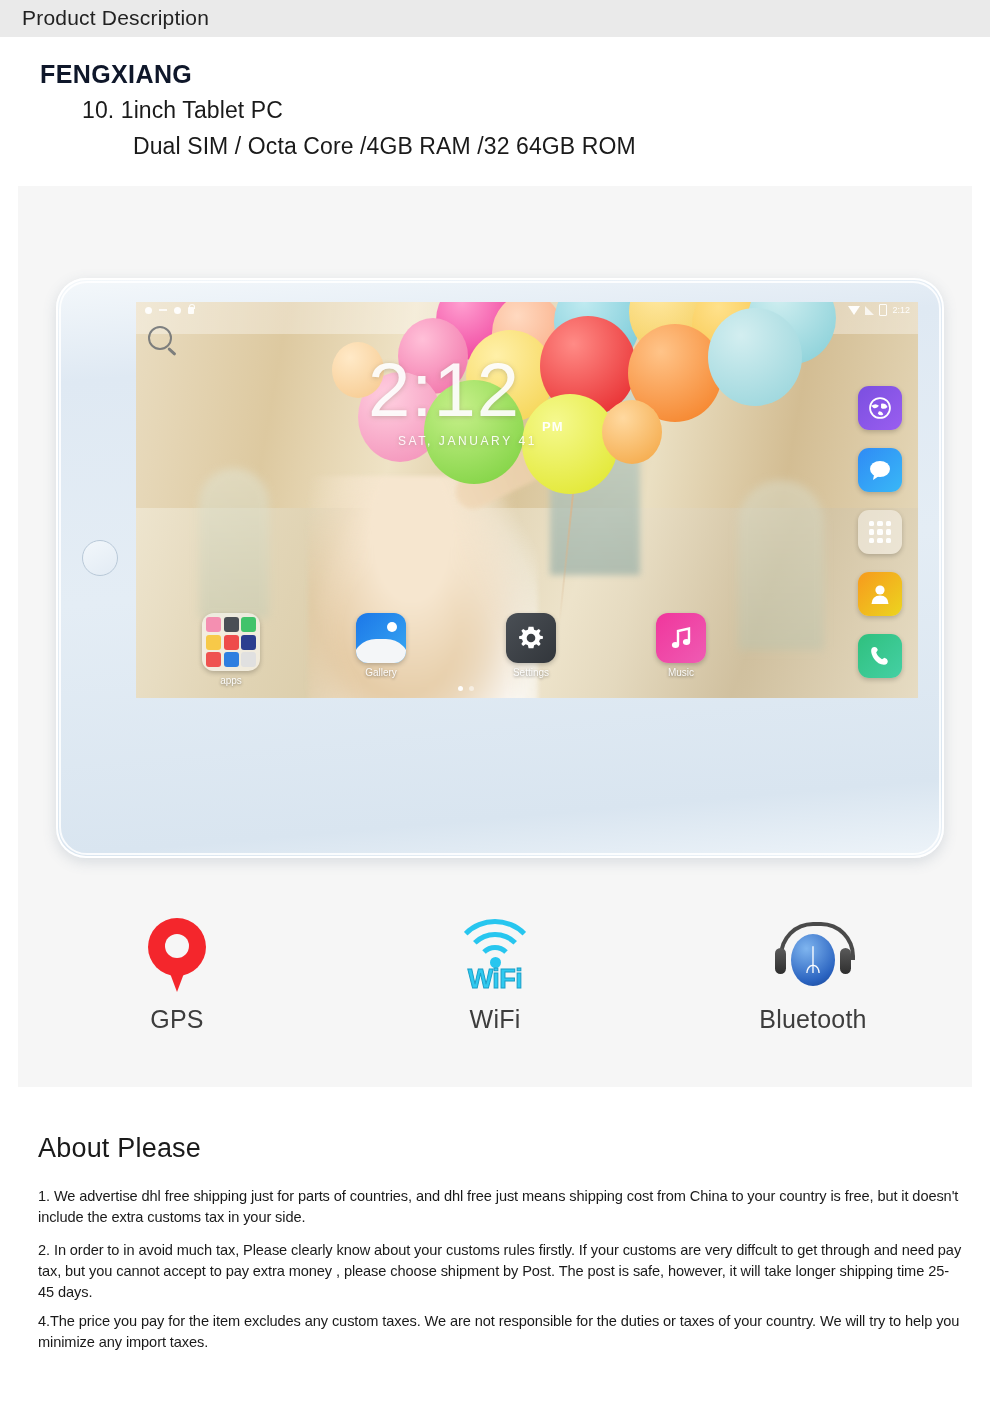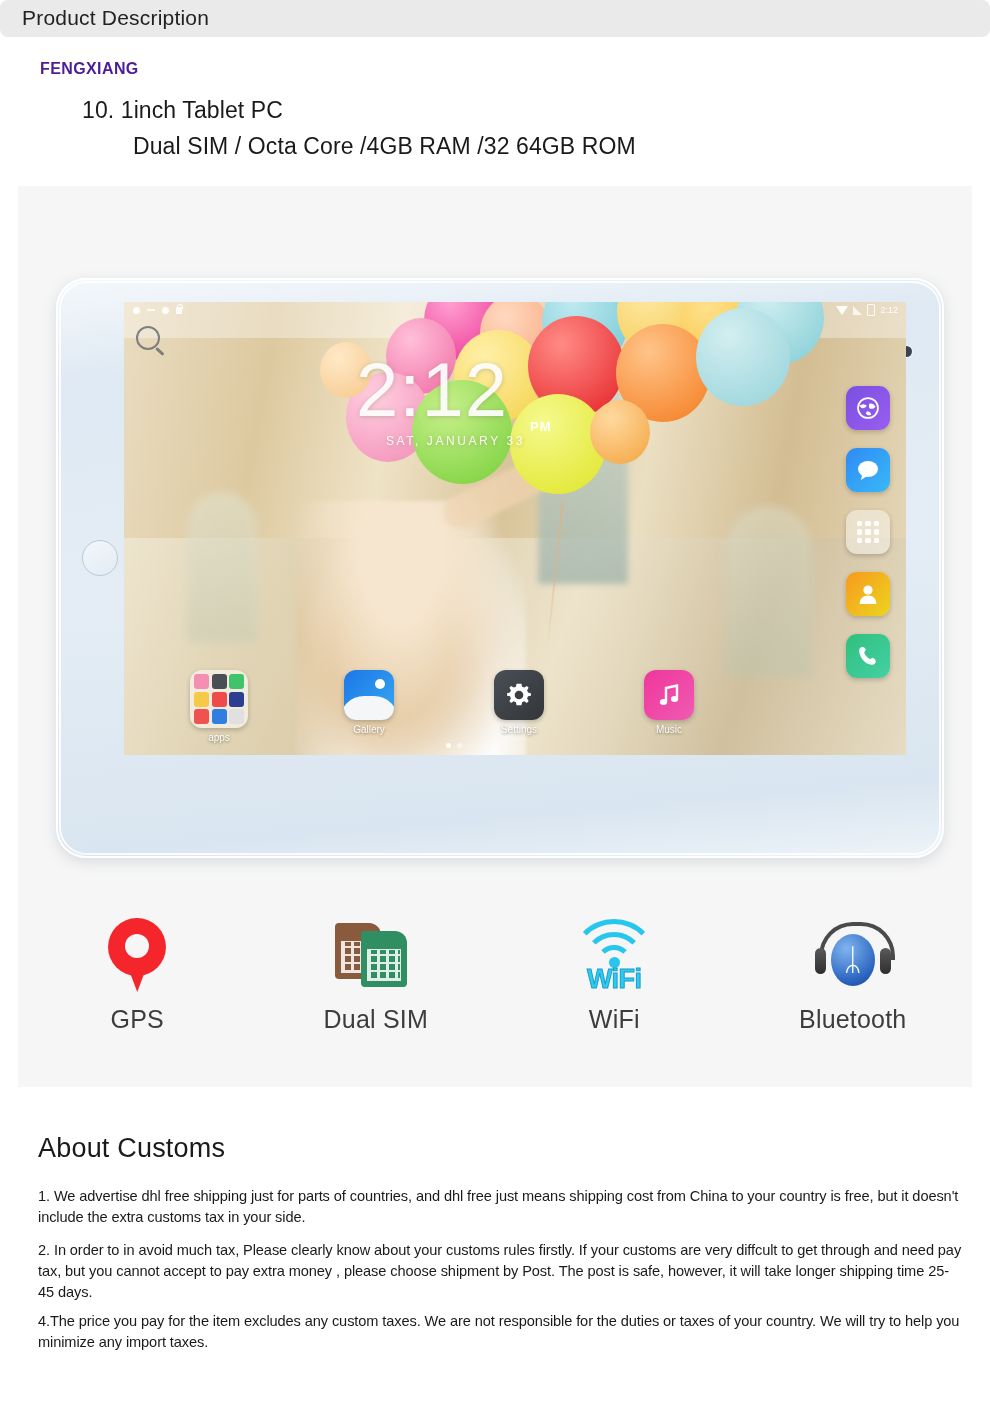--- a/index.html
+++ b/index.html
@@ -9,31 +9,30 @@
     font-family:"Liberation Sans", sans-serif;
     color:#1d1d1d;
     overflow:hidden;
     position:relative;
   }
 
   
   .desc-bar{
     position:absolute;left:0;top:0;width:990px;height:37px;
     background:#eaeaea;
-    border-radius:8px;
   }
   .desc-bar .txt{
     position:absolute;left:22px;top:6px;
     font-size:21px;letter-spacing:.2px;color:#222;
   }
 
   
   .brand{
     position:absolute;left:40px;top:60px;
-    font-size:16px;font-weight:bold;color:#4c1d95;letter-spacing:.4px;
+    font-size:25px;font-weight:bold;color:#0f172a;letter-spacing:.4px;
   }
   .model{
     position:absolute;left:82px;top:97px;
     font-size:23px;color:#1a1a1a;letter-spacing:.1px;
   }
   .specs{
     position:absolute;left:133px;top:133px;
     font-size:23px;color:#1a1a1a;letter-spacing:.1px;
   }
 
@@ -61,21 +60,21 @@
     background:linear-gradient(150deg,#f2f7fb,#e2ebf4);
   }
   .front-cam{
     position:absolute;right:32px;top:68px;width:11px;height:11px;
     border-radius:50%;background:#3a4450;
     box-shadow:0 0 0 1px rgba(255,255,255,.6);
   }
 
   
   .screen{
-    position:absolute;left:68px;top:24px;width:782px;height:453px;
+    position:absolute;left:80px;top:24px;width:782px;height:396px;
     overflow:hidden;background:#d9c9a6;
   }
   
   .wp-building{
     position:absolute;inset:0;
     background:
       linear-gradient(to bottom, rgba(255,255,255,.35) 0 8%, rgba(0,0,0,0) 8%),
       linear-gradient(100deg,#e9dcc0 0%,#ddc9a0 18%,#efe3c6 33%,#d8c49a 48%,#eadfc2 64%,#d3bd93 80%,#e8dcbf 100%);
     filter:blur(0.4px);
   }
@@ -320,21 +319,21 @@
           <span class="st-sig"></span>
           <span class="st-bat"></span>
           <span>2:12</span>
         </div>
       </div>
 
       <div class="search-glyph"></div>
 
       <div class="clock">2:12</div>
       <div class="clock-pm">PM</div>
-      <div class="clock-date">SAT, JANUARY 33</div>
+      <div class="clock-date">SAT, JANUARY 41</div>
 
       <div class="rail">
         <div class="rail-ic ic-browser">
           <svg width="26" height="26" viewBox="0 0 24 24">
             <circle cx="12" cy="12" r="9.2" fill="none" stroke="#fff" stroke-width="1.6"></circle>
             <path d="M4 10 Q8 7 11 10 Q9 13 6 12 Z" fill="#fff"></path>
             <path d="M13 8 Q17 7 19 11 Q16 14 13 12 Z" fill="#fff"></path>
             <path d="M11 15 Q14 15 15 18 Q12 20 10 17 Z" fill="#fff"></path>
           </svg>
         </div>
@@ -427,33 +426,20 @@
       <div class="feat-art">
         <span class="gps-pin">
           <i class="tail"></i>
           <i class="head"></i>
           <i class="hole"></i>
         </span>
       </div>
       <div class="feat-lab">GPS</div>
     </div>
 
-    <div class="feat">
-      <div class="feat-art">
-        <span class="sim-wrap">
-          <i class="sim brown">
-              <i class="chip"></i>
-            </i>
-          <i class="sim green">
-              <i class="chip"></i>
-            </i>
-        </span>
-      </div>
-      <div class="feat-lab">Dual SIM</div>
-    </div>
 
     <div class="feat">
       <div class="feat-art">
         <span class="wifi-wrap">
           <i class="wifi-arc" style="top:0;width:78px;height:78px;"></i>
           <i class="wifi-arc" style="top:13px;width:52px;height:52px;"></i>
           <i class="wifi-arc" style="top:26px;width:26px;height:26px;"></i>
           <i style="position:absolute;left:50%;top:38px;width:11px;height:11px;margin-left:-5.5px;border-radius:50%;background:#27c6ef;"></i>
           <span class="wifi-txt">WiFi</span>
         </span>
@@ -468,17 +454,17 @@
           <i class="bt-ear l"></i>
           <i class="bt-ear r"></i>
           <span class="bt-circ">ᛦ</span>
         </span>
       </div>
       <div class="feat-lab">Bluetooth</div>
     </div>
   </div>
 </div>
 
-<div class="customs-h">About Customs</div>
+<div class="customs-h">About Please</div>
 <div class="cust c1">1. We advertise dhl free shipping just for parts of countries, and dhl free just means shipping cost from China to your country is free, but it doesn't include the extra customs tax in your side.</div>
 <div class="cust c2">2. In order to in avoid much tax,  Please clearly know about your customs rules firstly.   If your customs are very diffcult to get through and need pay tax, but you cannot accept to pay extra money , please choose shipment by Post. The post is safe, however, it will take  longer shipping time 25-45 days.</div>
 <div class="cust c3">4.The price you pay for the item excludes any custom taxes. We are not responsible for the duties or taxes of your country. We will try to help you minimize any import taxes.</div>
 <div class="cust c4">Thanks for your kindly attention</div>
 
 </body></html>

